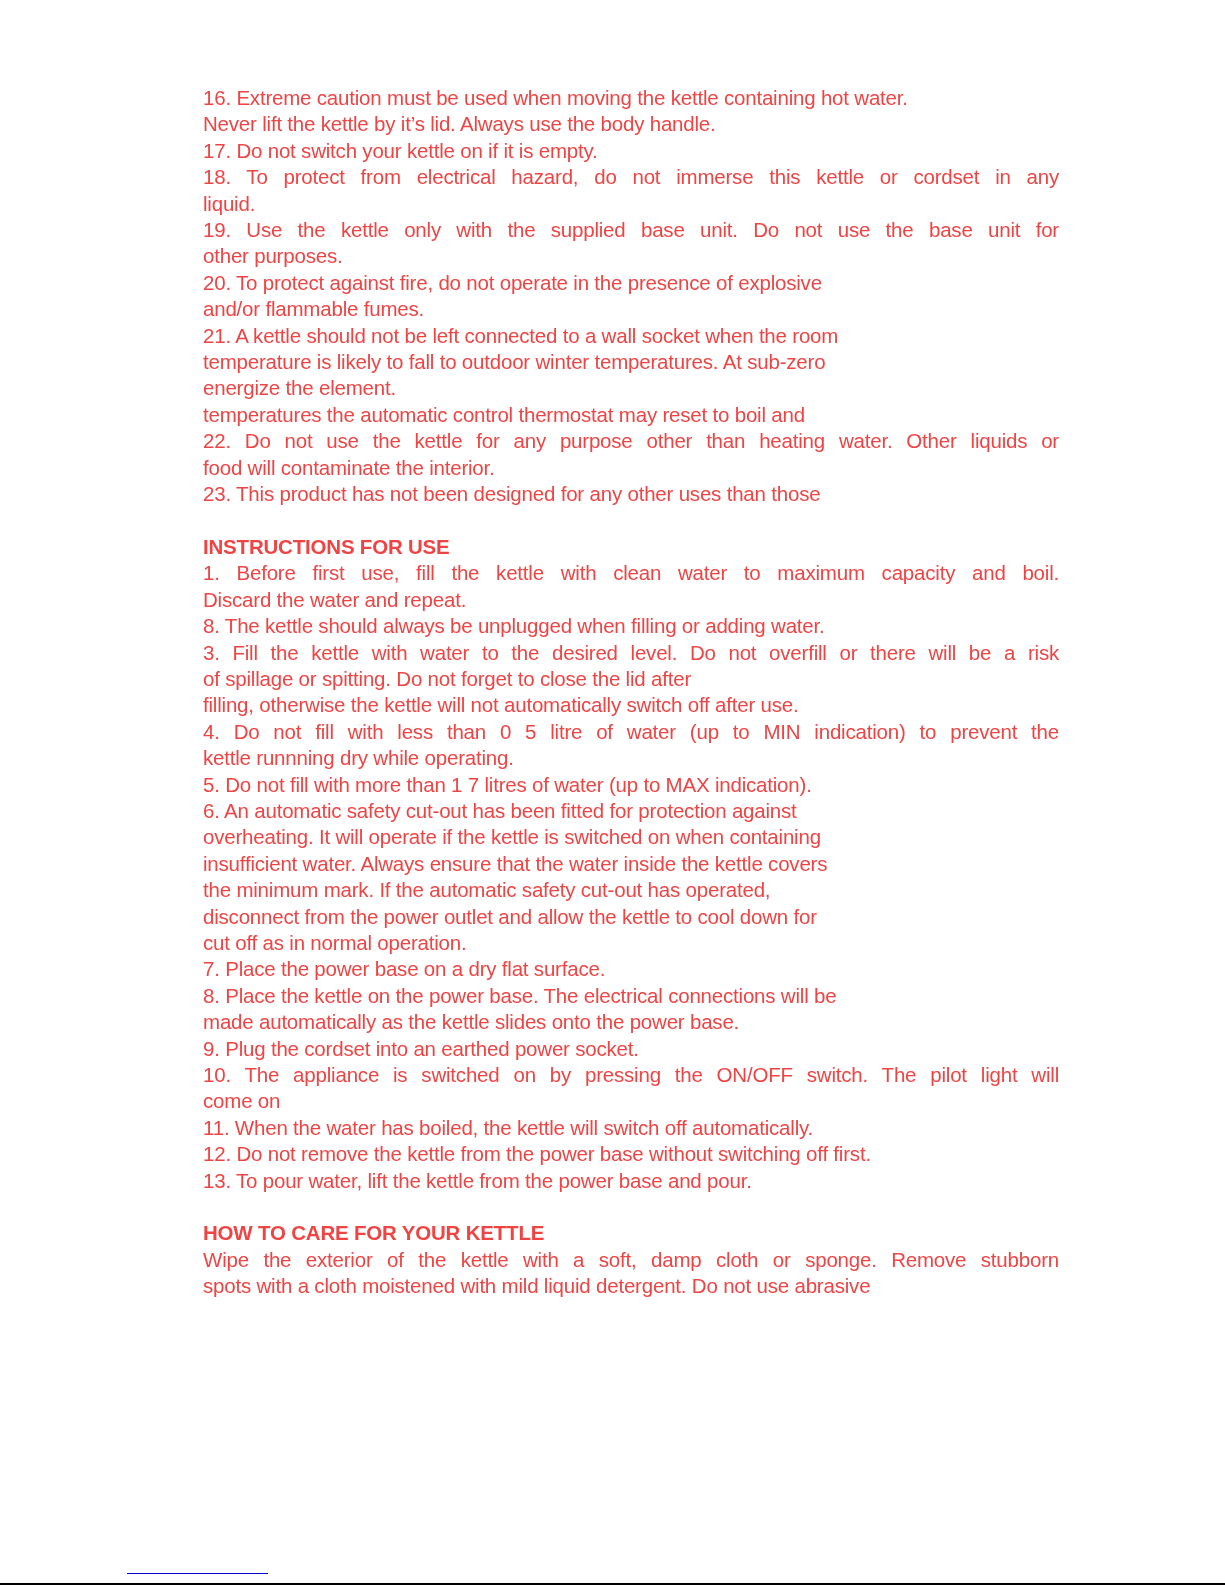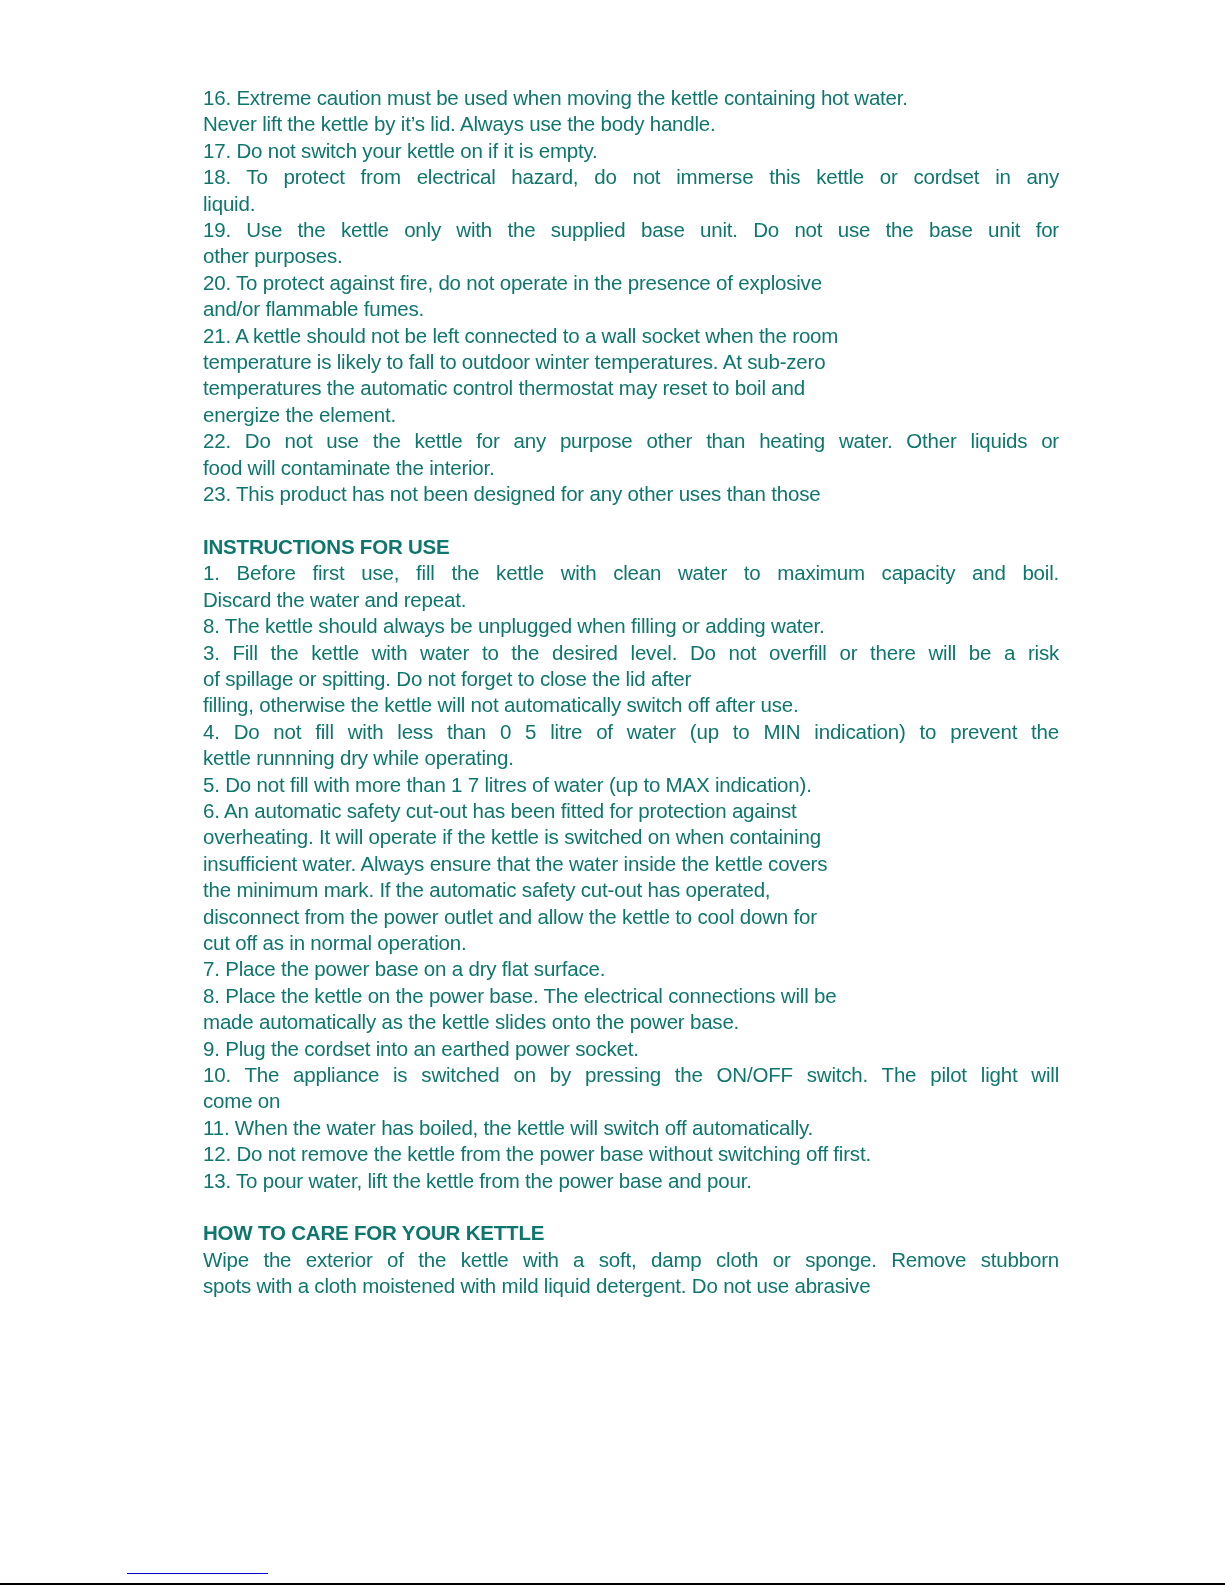--- a/index.html
+++ b/index.html
@@ -1,20 +1,20 @@
 <!DOCTYPE html>
 <html><head>
 <meta charset="utf-8">
 <style>
   html, body { margin: 0; padding: 0; background: #ffffff; }
   body { width: 1225px; height: 1585px; position: relative; overflow: hidden; }
   .page {
     position: absolute; left: 203px; top: 85px; width: 856px;
     font-family: "Liberation Sans", sans-serif;
-    font-size: 20.5px; line-height: 26.4px; color: #0f766e;
+    font-size: 20.5px; line-height: 26.4px; color: #ef4444;
     letter-spacing: -0.2px;
   }
   .line { white-space: nowrap; display: block; }
   .just { text-align: justify; text-align-last: justify; white-space: normal; }
   .heading { font-weight: bold; display: block; }
   .gap { display: block; height: 26.4px; }
   .footnote-rule {
     position: absolute; left: 127px; top: 1573px; width: 141px; height: 1px; background: #0000cc;
   }
   .bottom-rule {
@@ -30,22 +30,22 @@
       <span class="line">Never lift the kettle by it’s lid. Always use the body handle.</span>
       <span class="line">17. Do not switch your kettle on if it is empty.</span>
       <span class="line just">18. To protect from electrical hazard, do not immerse this kettle or cordset in any</span>
       <span class="line">liquid.</span>
       <span class="line just">19. Use the kettle only with the supplied base unit. Do not use the base unit for</span>
       <span class="line">other purposes.</span>
       <span class="line">20. To protect against fire, do not operate in the presence of explosive</span>
       <span class="line">and/or flammable fumes.</span>
       <span class="line">21. A kettle should not be left connected to a wall socket when the room</span>
       <span class="line">temperature is likely to fall to outdoor winter temperatures. At sub-zero</span>
+      <span class="line">energize the element.</span>
       <span class="line">temperatures the automatic control thermostat may reset to boil and</span>
-      <span class="line">energize the element.</span>
       <span class="line just">22. Do not use the kettle for any purpose other than heating water. Other liquids or</span>
       <span class="line">food will contaminate the interior.</span>
       <span class="line">23. This product has not been designed for any other uses than those</span>
     </div>
   <span class="gap"></span>
   <span class="heading">INSTRUCTIONS FOR USE</span>
   <div id="instructions-block">
       <span class="line just">1. Before first use, fill the kettle with clean water to maximum capacity and boil.</span>
       <span class="line">Discard the water and repeat.</span>
       <span class="line">8. The kettle should always be unplugged when filling or adding water.</span>

